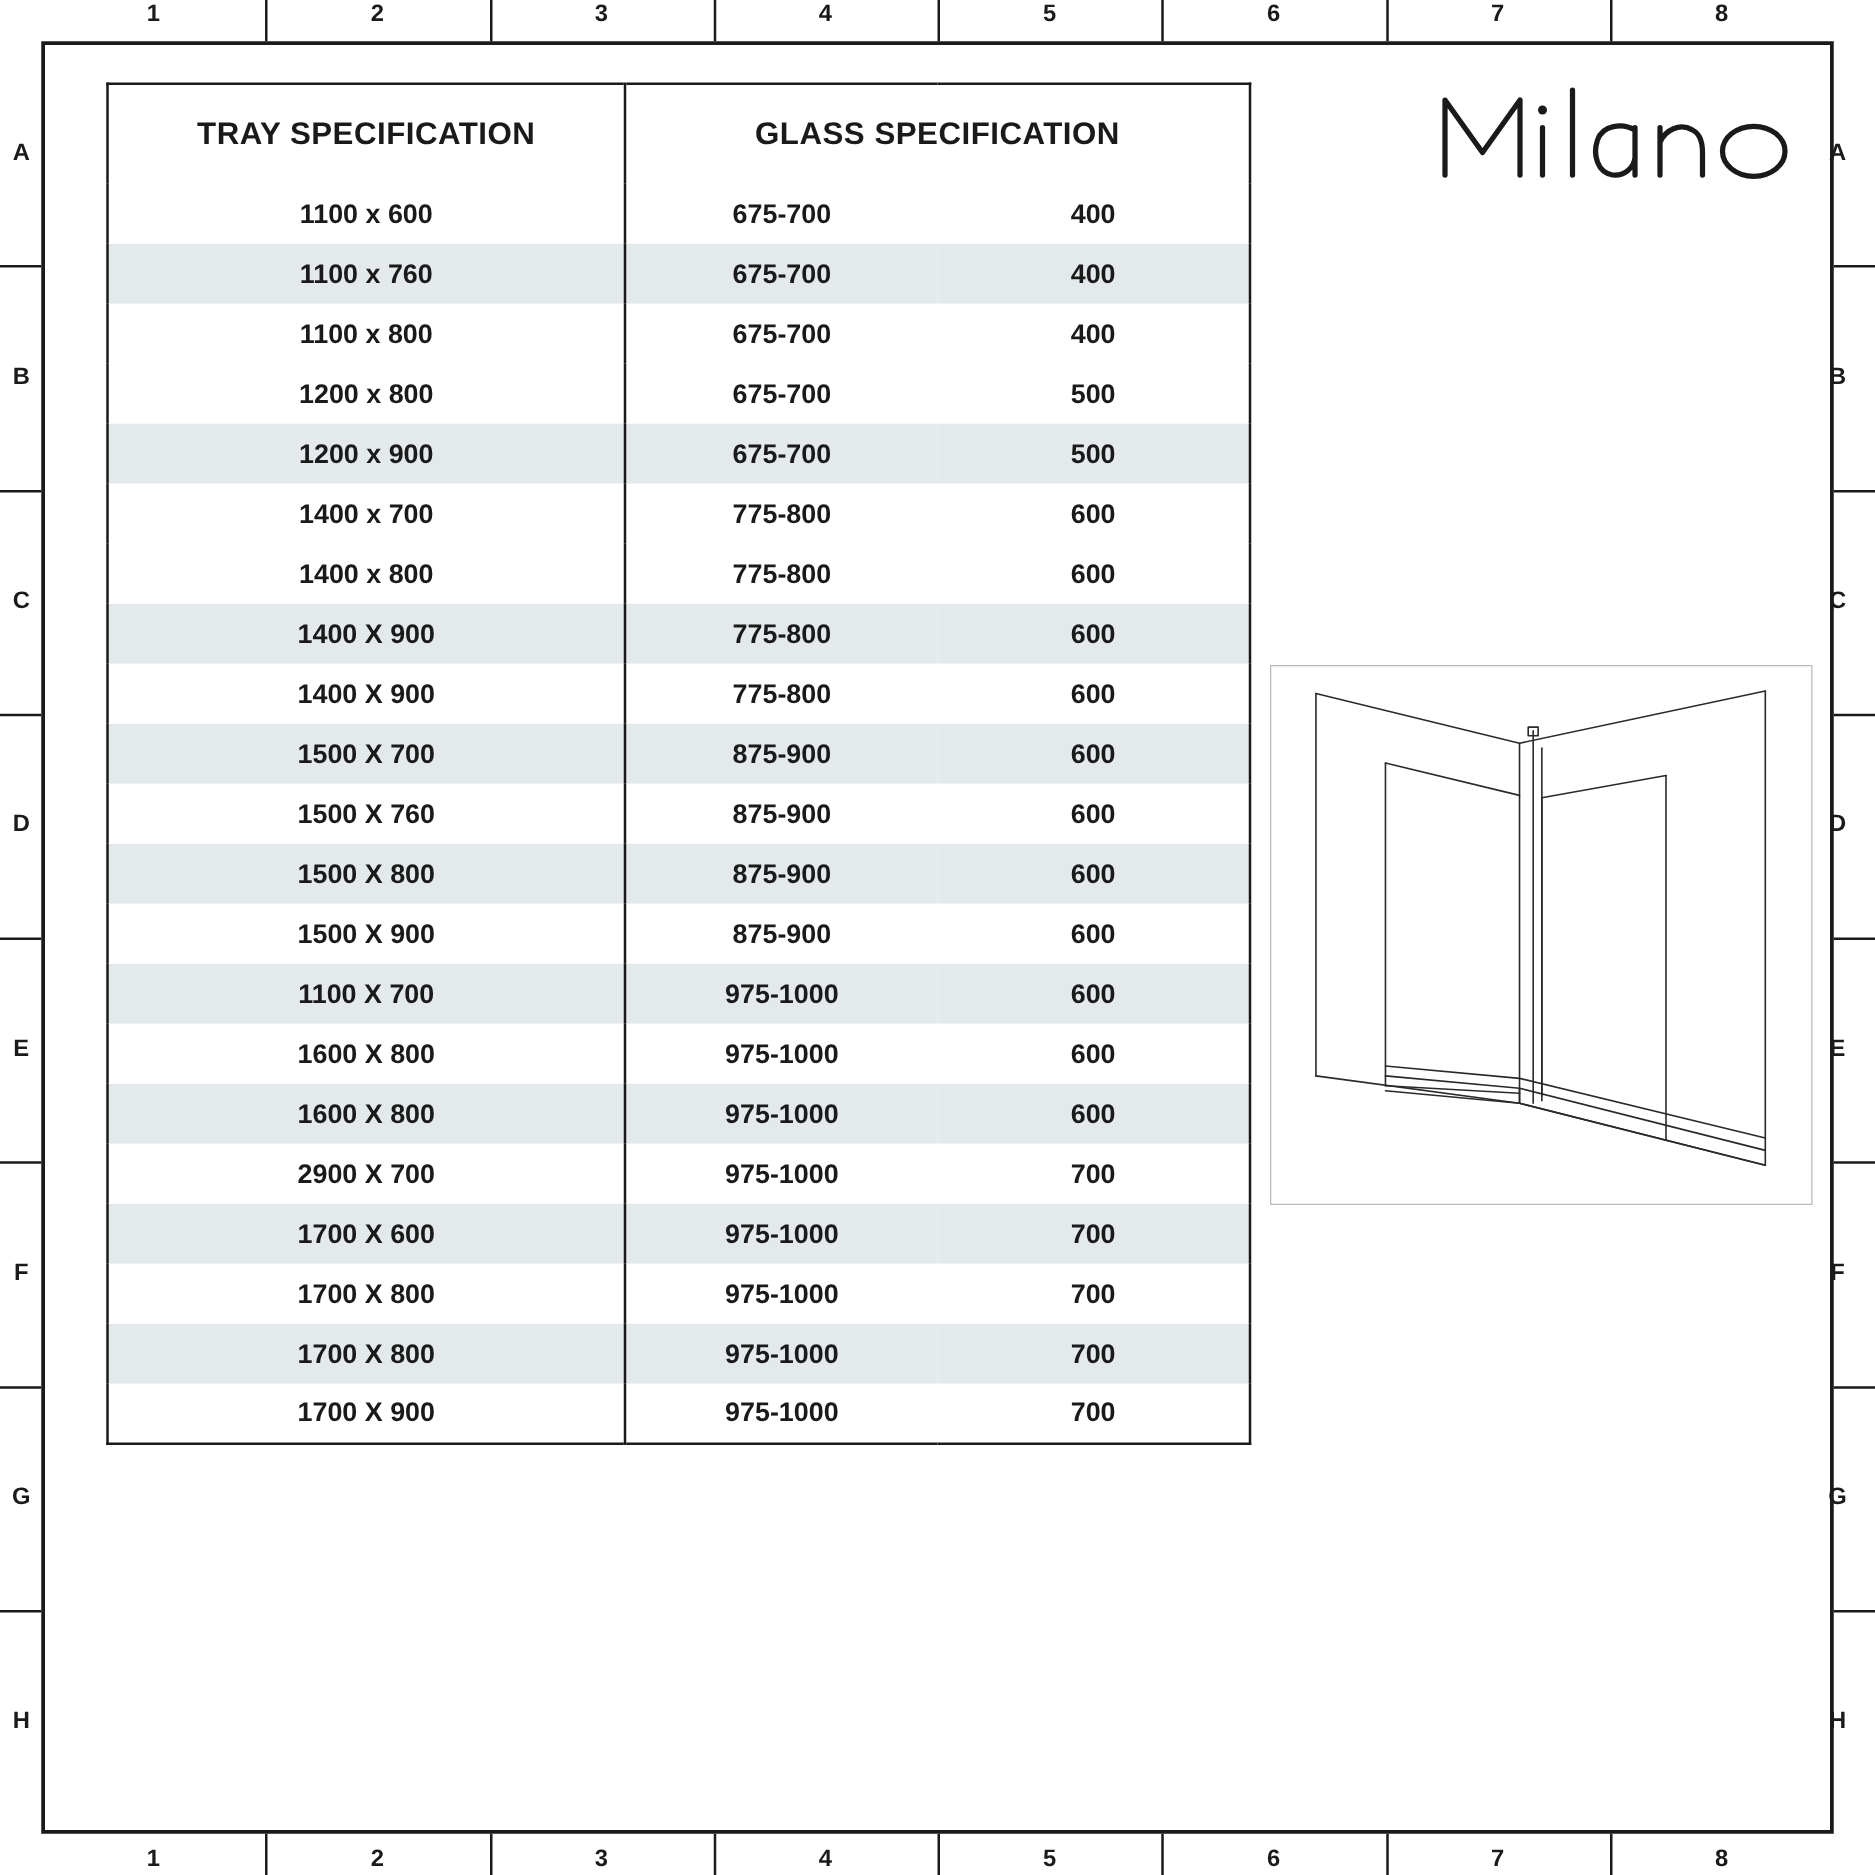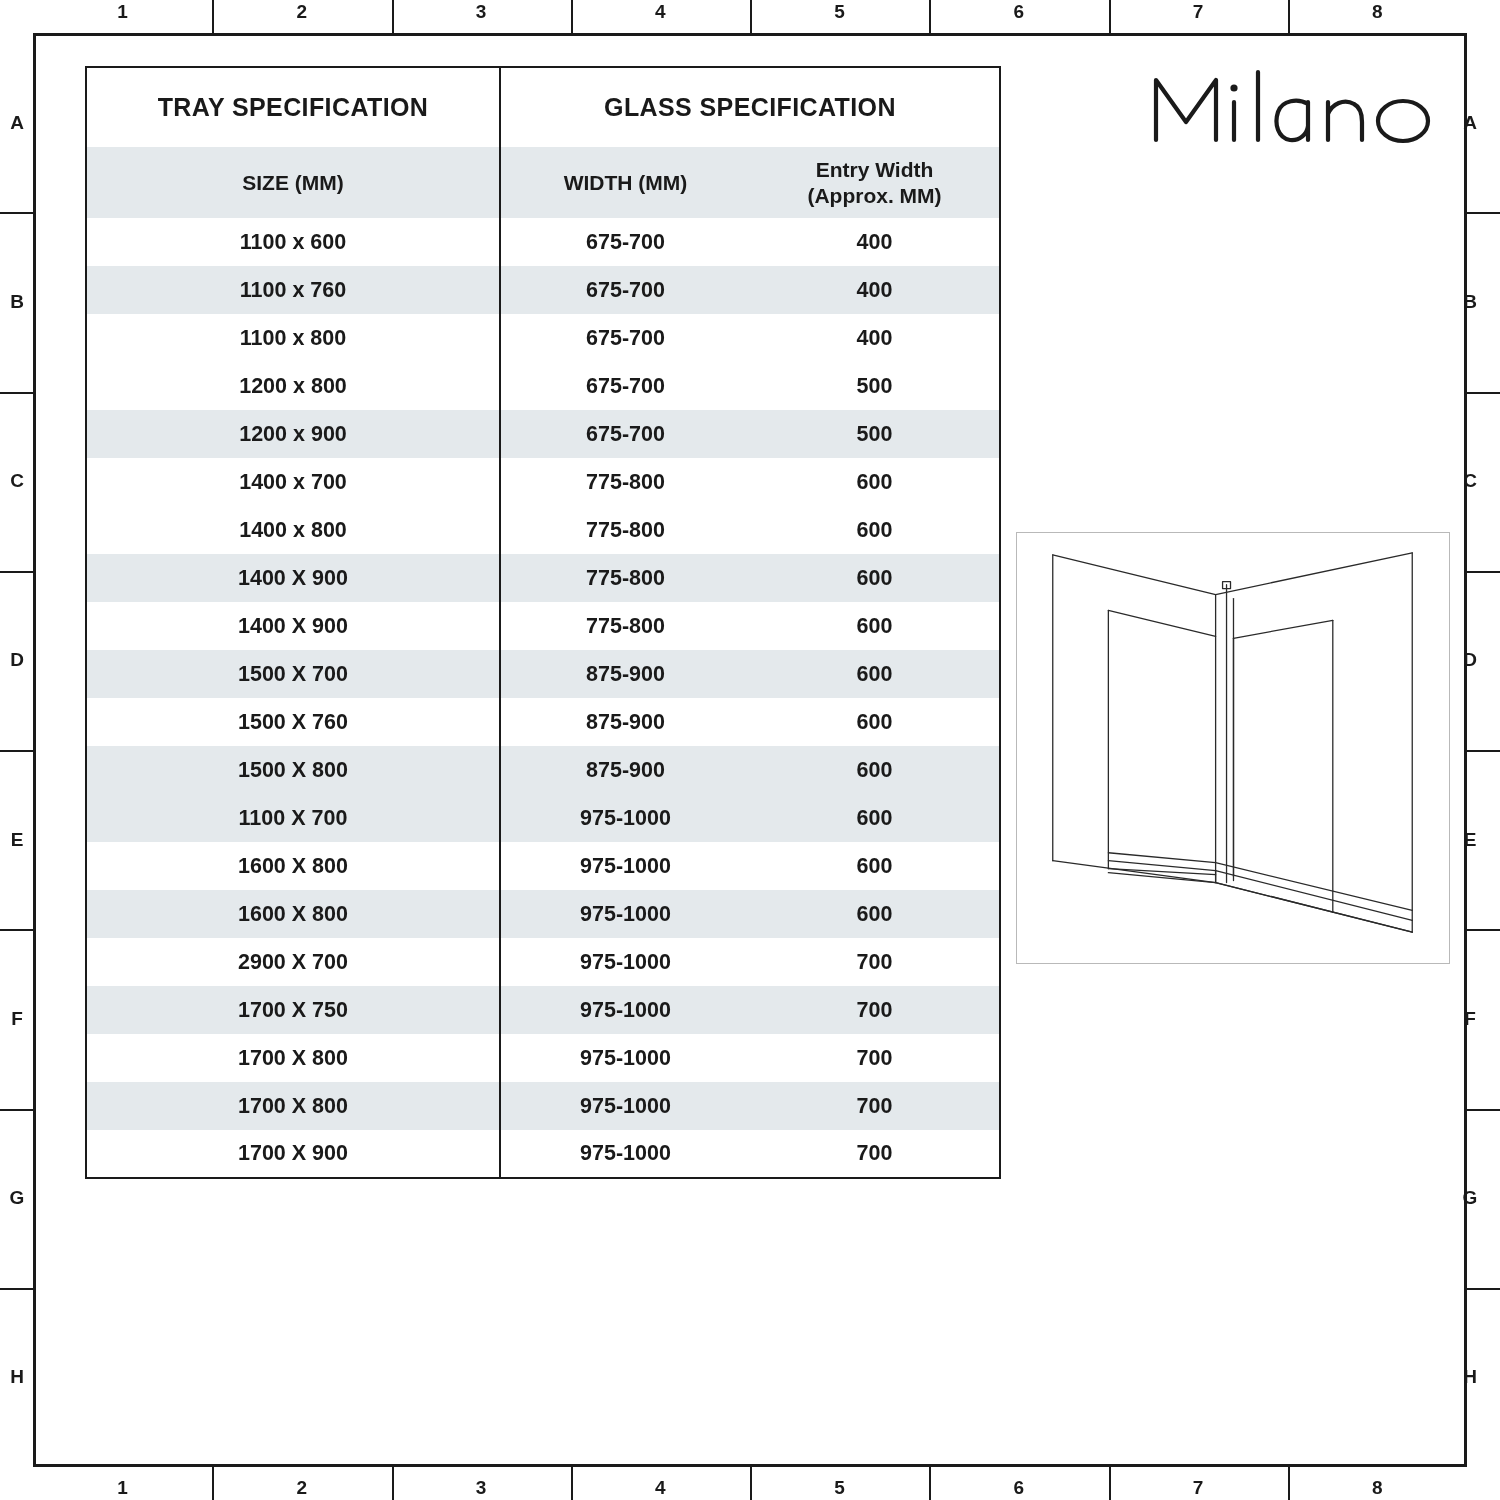--- a/index.html
+++ b/index.html
@@ -188,30 +188,20 @@
     <colgroup>
       <col style="width:414px">
       <col style="width:250px">
       <col style="width:250px">
     </colgroup>
     <thead>
       <tr>
         <th class="hdr-cell">TRAY SPECIFICATION</th>
         <th class="hdr-cell divider-col" colspan="2">GLASS SPECIFICATION</th>
       </tr>
-      <tr>
-        <th class="sub-hdr">SIZE (MM)</th>
-        <th class="sub-hdr divider-col">WIDTH (MM)</th>
-        <th class="sub-hdr">
-          <div class="two-line">
-            <div>Entry Width</div>
-            <div>(Approx. MM)</div>
-          </div>
-        </th>
-      </tr>
     </thead>
     <tbody id="table-body">
         <tr class="odd">
           <td class="data-cell">1100 x 600</td>
           <td class="data-cell divider-col">675-700</td>
           <td class="data-cell">400</td>
         </tr>
         <tr class="even">
           <td class="data-cell">1100 x 760</td>
           <td class="data-cell divider-col">675-700</td>
@@ -260,20 +250,25 @@
         <tr class="odd">
           <td class="data-cell">1500 X 760</td>
           <td class="data-cell divider-col">875-900</td>
           <td class="data-cell">600</td>
         </tr>
         <tr class="even">
           <td class="data-cell">1500 X 800</td>
           <td class="data-cell divider-col">875-900</td>
           <td class="data-cell">600</td>
         </tr>
+        <tr class="odd">
+          <td class="data-cell">1500 X 900</td>
+          <td class="data-cell divider-col">875-900</td>
+          <td class="data-cell">600</td>
+        </tr>
         <tr class="even">
           <td class="data-cell">1100 X 700</td>
           <td class="data-cell divider-col">975-1000</td>
           <td class="data-cell">600</td>
         </tr>
         <tr class="odd">
           <td class="data-cell">1600 X 800</td>
           <td class="data-cell divider-col">975-1000</td>
           <td class="data-cell">600</td>
         </tr>
@@ -281,21 +276,21 @@
           <td class="data-cell">1600 X 800</td>
           <td class="data-cell divider-col">975-1000</td>
           <td class="data-cell">600</td>
         </tr>
         <tr class="odd">
           <td class="data-cell">2900 X 700</td>
           <td class="data-cell divider-col">975-1000</td>
           <td class="data-cell">700</td>
         </tr>
         <tr class="even">
-          <td class="data-cell">1700 X 750</td>
+          <td class="data-cell">1700 X 600</td>
           <td class="data-cell divider-col">975-1000</td>
           <td class="data-cell">700</td>
         </tr>
         <tr class="odd">
           <td class="data-cell">1700 X 800</td>
           <td class="data-cell divider-col">975-1000</td>
           <td class="data-cell">700</td>
         </tr>
         <tr class="even">
           <td class="data-cell">1700 X 800</td>

